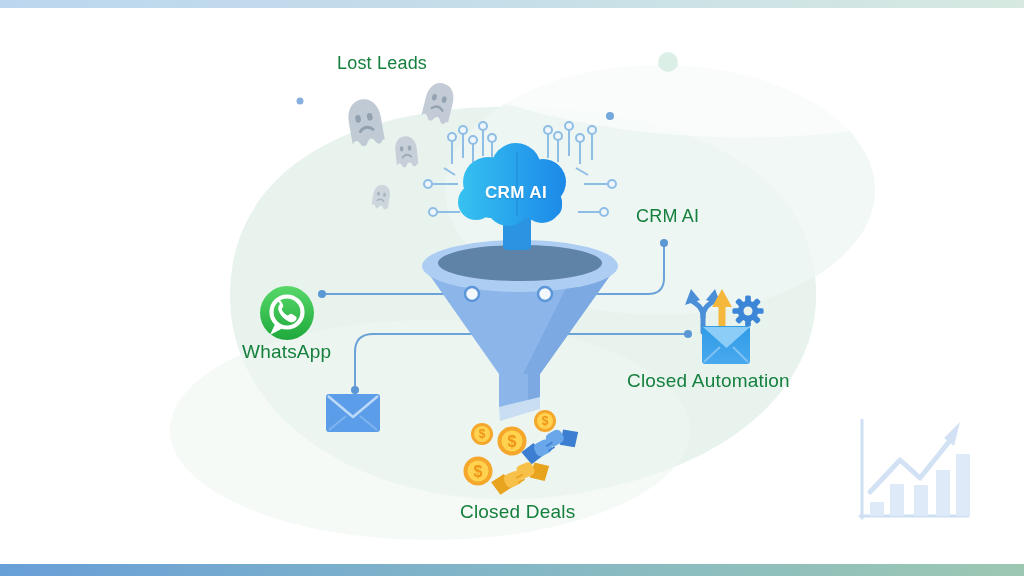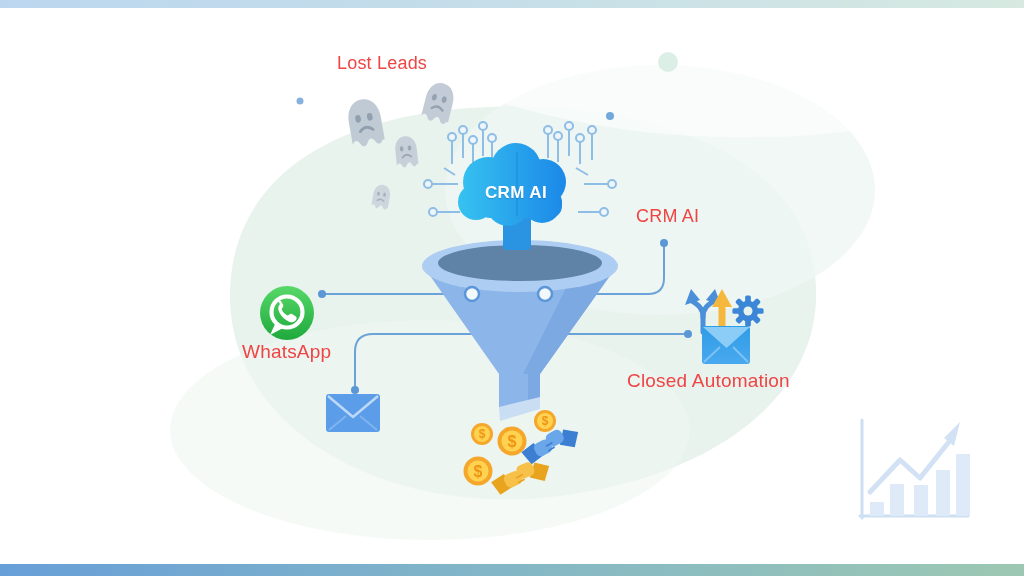--- a/index.html
+++ b/index.html
@@ -2,21 +2,21 @@
 <html><head>
 <meta charset="utf-8">
 <style>
   html,body{margin:0;padding:0;background:#fff;}
   #stage{position:relative;width:1024px;height:576px;overflow:hidden;background:#ffffff;
          font-family:"Liberation Sans",sans-serif;}
   .bar{position:absolute;left:0;width:1024px;}
   #topbar{top:0;height:8px;background:linear-gradient(90deg,#6ba5db 0%,#7db4cf 45%,#a6cfbc 100%);}
   #botbar{bottom:0;height:12px;background:linear-gradient(90deg,#679fd8 0%,#84b7c6 50%,#9cc8b2 100%);}
   svg{position:absolute;left:0;top:0;}
-  .label{position:absolute;color:#ef4444;white-space:nowrap;}
+  .label{position:absolute;color:#15803d;white-space:nowrap;}
   .lbl18{font-size:18px;font-weight:500;letter-spacing:.2px;}
   .lbl19{font-size:19px;font-weight:500;letter-spacing:.2px;}
   #brain-label{position:absolute;left:470px;top:183px;width:92px;text-align:center;
     color:#ffffff;font-size:17px;font-weight:bold;letter-spacing:.4px;text-shadow:0 1px 1px rgba(0,60,120,.25);}
   #lost-leads-label{left:337px;top:53px;}
   #crm-ai-label{left:636px;top:206px;}
   #whatsapp-label{left:242px;top:341px;}
   #smart-automation-label{left:627px;top:370px;}
   #closed-deals-label{left:460px;top:501px;}
   .coin-txt{font-family:"Liberation Sans",sans-serif;font-weight:bold;fill:#ef9417;}
@@ -281,13 +281,14 @@
       <path d="M12,74 L42,42 L62,60 L94,20" stroke="#d2e2f4" stroke-width="5" fill="none" stroke-linecap="round" stroke-linejoin="round"></path>
       <polygon points="86,20 102,4 96,28" fill="#d2e2f4"></polygon>
     </g>
   </svg>
 
   <div id="lost-leads-label" class="label lbl18">Lost Leads</div>
   <div id="brain-label">CRM AI</div>
   <div id="crm-ai-label" class="label lbl18">CRM AI</div>
   <div id="whatsapp-label" class="label lbl19">WhatsApp</div>
   <div id="smart-automation-label" class="label lbl19">Closed Automation</div>
+  <div id="closed-deals-label" class="label lbl19">Closed Deals</div>
 </div>
 
 </body></html>

